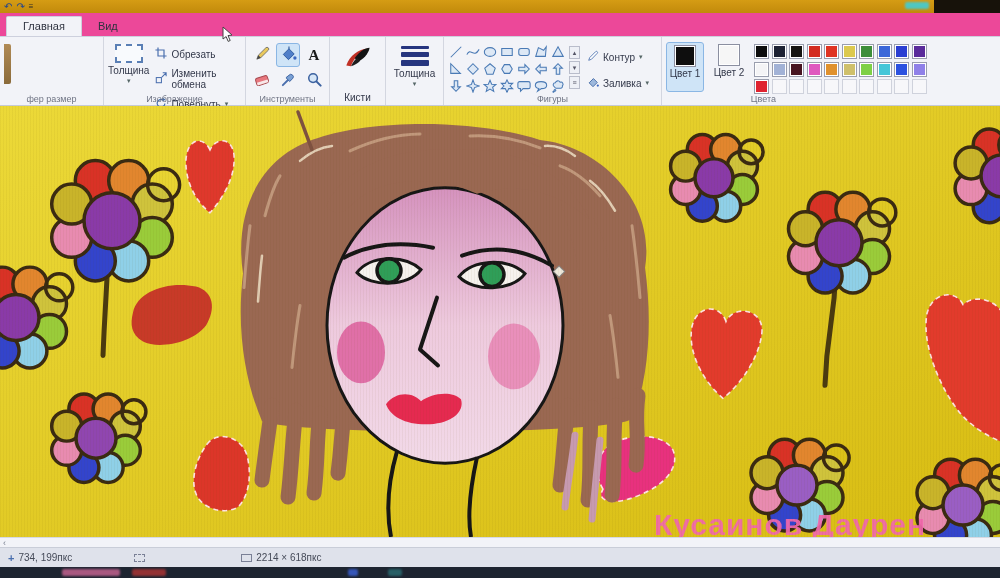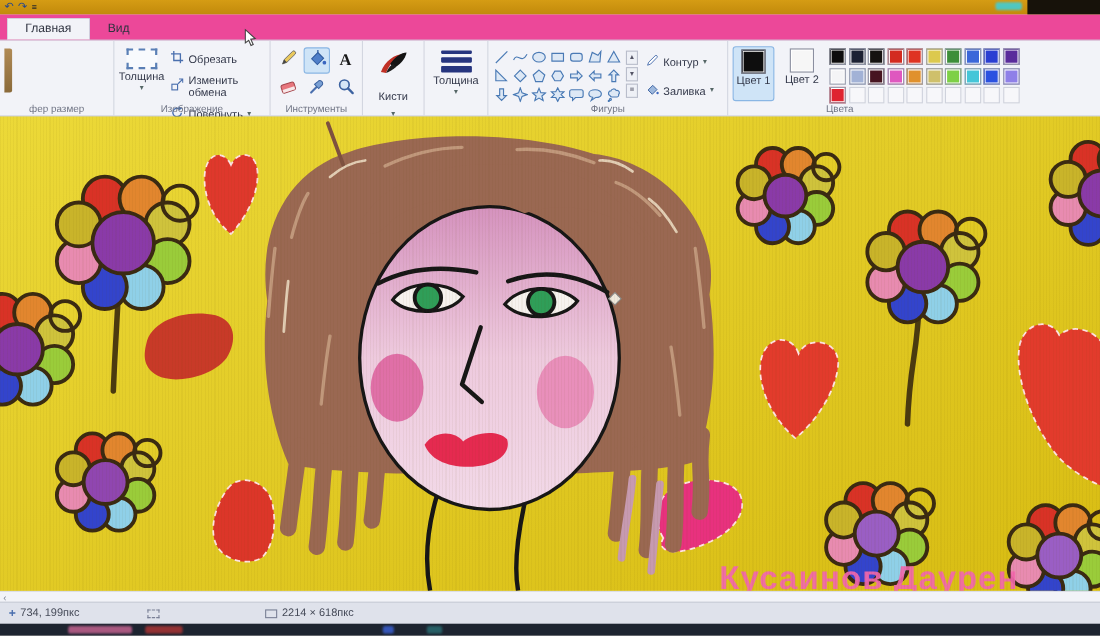--- a/index.html
+++ b/index.html
@@ -35,21 +35,21 @@
   .sel-ic{width:28px;height:19px;border:2px dashed #5a7fb5;background:#f8fafd;}
   .img-col{display:flex;flex-direction:column;gap:5px;margin-top:5px;}
 
   .g-tools{width:84px;flex-direction:column;}
   .tool-grid{display:grid;grid-template-columns:repeat(3,24px);grid-auto-rows:24px;gap:2px;margin-top:3px;}
   .tool{display:flex;align-items:center;justify-content:center;border-radius:3px;cursor:pointer;}
   .tool.selected{background:#cfe4f7;border:1px solid #8ab6e4;}
   .tool .a-glyph{font-family:"Liberation Serif","DejaVu Serif",serif;font-weight:bold;font-size:15px;color:#1a1a1a;}
 
   .g-brush{width:56px;flex-direction:column;align-items:center;}
-  .brushbtn{display:flex;flex-direction:column;align-items:center;gap:7px;margin-top:3px;cursor:pointer;}
+  .brushbtn{display:flex;flex-direction:column;align-items:center;gap:17px;margin-top:3px;cursor:pointer;}
 
   .g-shapes{width:218px;}
   .shape-grid{display:grid;grid-template-columns:repeat(7,16px);grid-auto-rows:16px;gap:1px;margin-top:4px;}
   .shp{display:flex;align-items:center;justify-content:center;cursor:pointer;}
   .shape-scroll{display:flex;flex-direction:column;justify-content:flex-start;gap:2px;margin:6px 3px 0 3px;}
   .sarrow{width:11px;height:13px;border:1px solid #b9bdcb;background:#eef0f6;color:#556;font-size:7px;line-height:11px;text-align:center;cursor:pointer;}
   .of-col{display:flex;flex-direction:column;gap:8px;margin-top:8px;margin-left:4px;}
   .of-row{display:flex;align-items:center;gap:4px;cursor:pointer;}
 
   .g-size{width:58px;flex-direction:column;align-items:center;}

